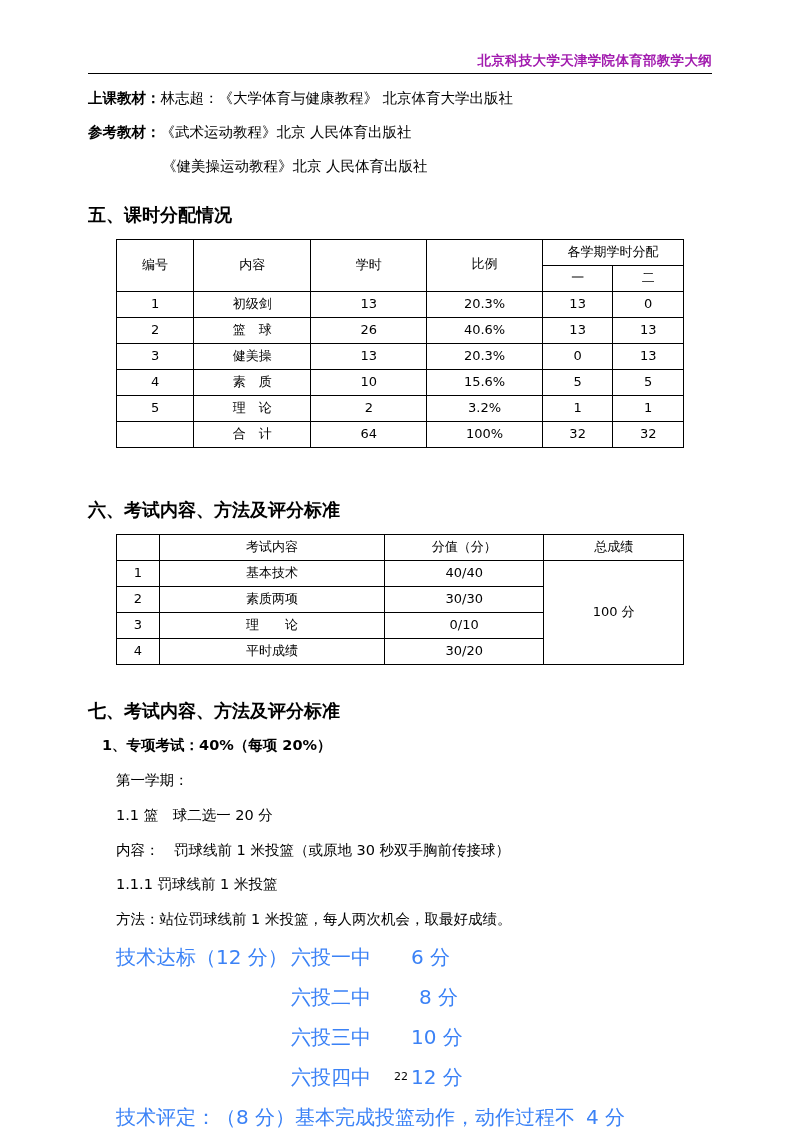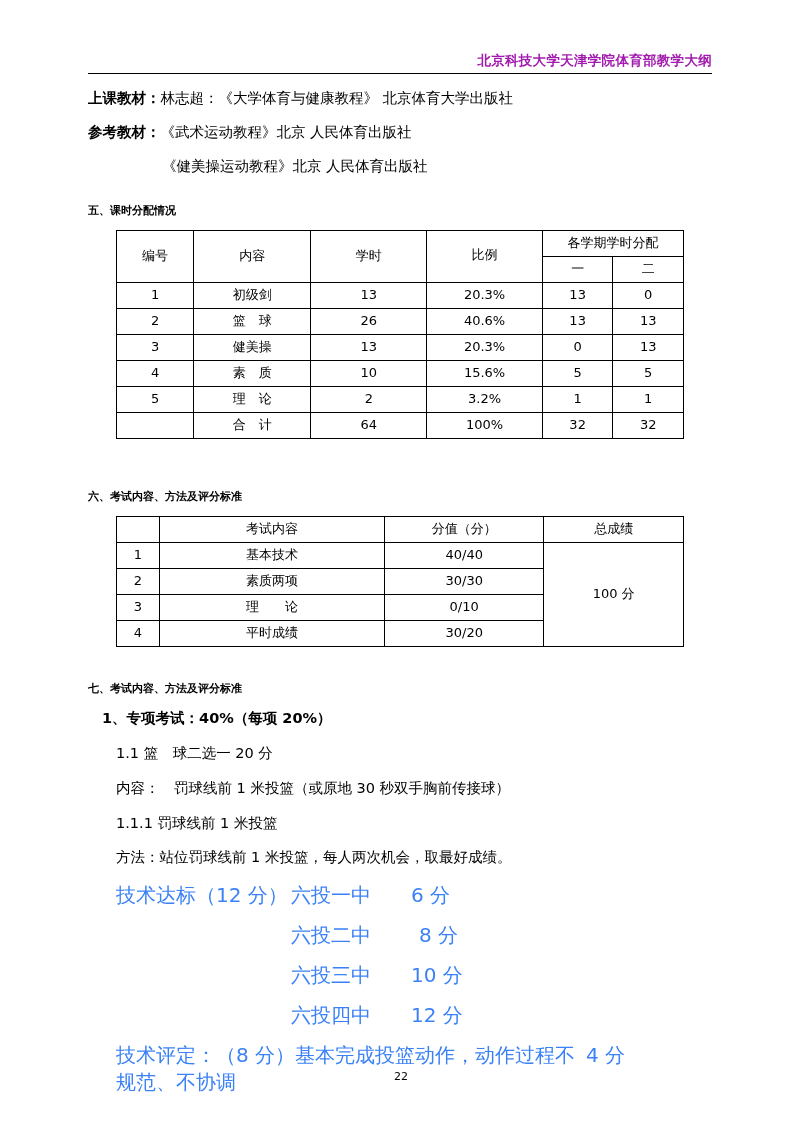--- a/index.html
+++ b/index.html
@@ -42,21 +42,21 @@
     font-size: 14.5px;
     color: #000;
     margin: 0 0 12px 0;
     line-height: 1.5;
   }
   .para b {
     font-weight: bold;
   }
   .indent1 { padding-left: 74px; }
   .sect-title {
-    font-size: 11px;
+    font-size: 18px;
     font-weight: bold;
     color: #000;
     margin: 26px 0 12px 0;
   }
   .tbl-wrap { padding-left: 28px; }
   table.doc {
     border-collapse: collapse;
     font-size: 13px;
     color: #000;
   }
@@ -234,20 +234,21 @@
           <td class="left-ct">平时成绩</td>
           <td>30/20</td>
         </tr>
       </tbody>
         </table>
     </div>
 
     <div class="sect-title" style="margin-top:34px;">七、考试内容、方法及评分标准</div>
 
     <div class="list-line bold pl14">1、专项考试：40%（每项 20%）</div>
+    <div class="list-line pl28">第一学期：</div>
     <div class="list-line pl28">1.1 篮　球二选一    20 分</div>
     <div class="list-line pl28">内容：　罚球线前 1 米投篮（或原地 30 秒双手胸前传接球）</div>
     <div class="list-line pl28">1.1.1 罚球线前 1 米投篮</div>
     <div class="list-line pl28">方法：站位罚球线前 1 米投篮，每人两次机会，取最好成绩。</div>
 
     <div class="row-2col pl28">
       <div class="col-a">技术达标（12 分）</div>
       <div class="col-b">六投一中</div>
       <div>6 分</div>
     </div>

